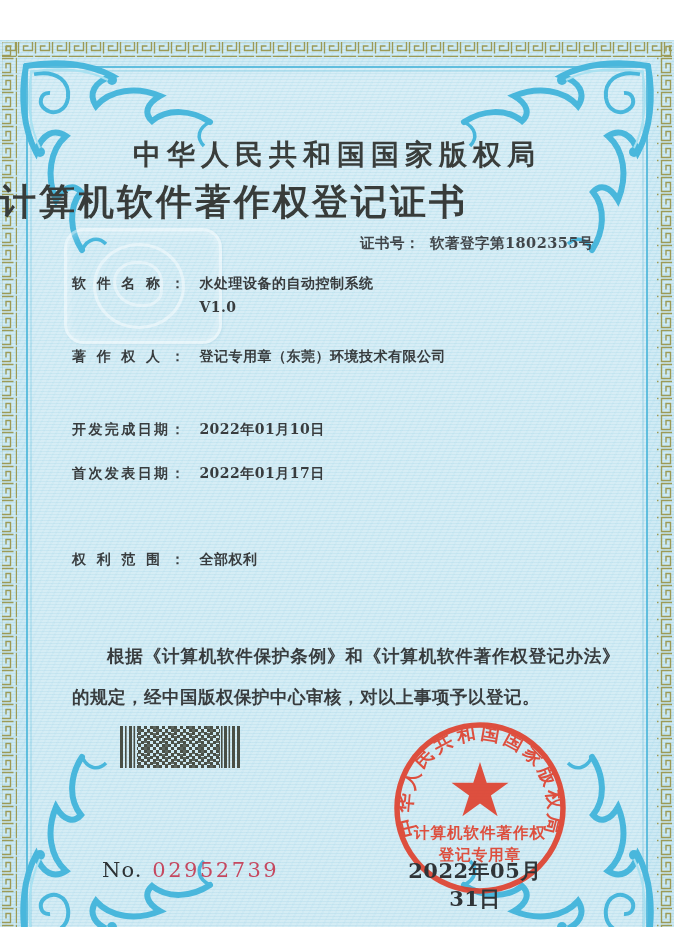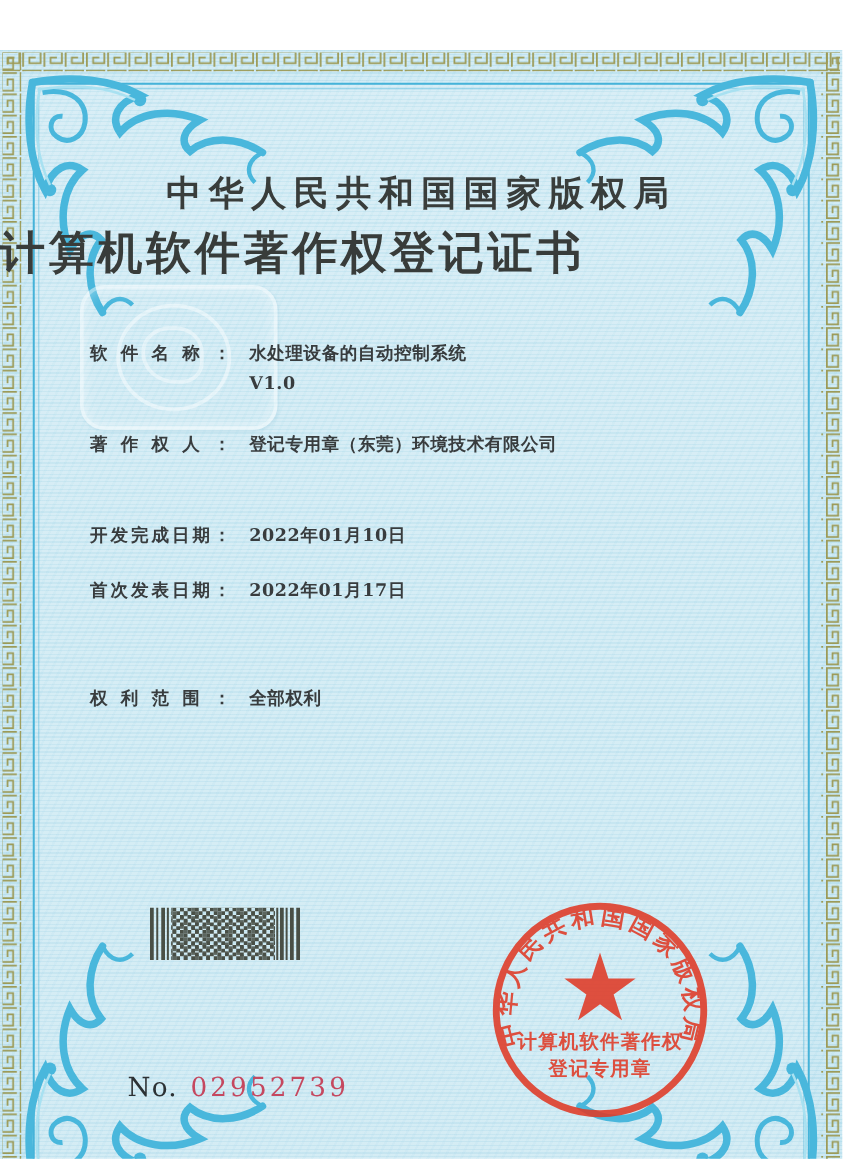--- a/index.html
+++ b/index.html
@@ -132,20 +132,23 @@
     <div class="wm-ring1"></div>
     <div class="wm-ring2"></div>
   </div>
 
   <div class="content">
 
     <div class="authority">中华人民共和国国家版权局</div>
 
     <div class="cert-title">计算机软件著作权登记证书</div>
 
+    <div class="certno">
+      <span>证书号：</span><span class="gap"></span><span>软著登字第1802355号</span>
+    </div>
 
     <div class="field" style="top:231px">
       <span class="flabel">软件名称：</span>
       <span class="fvalue">
         <span>水处理设备的自动控制系统</span><br>
         <span>V1.0</span>
       </span>
     </div>
 
     <div class="field" style="top:304px">
@@ -163,20 +166,21 @@
       <span class="fvalue">2022年01月17日</span>
     </div>
 
 
     <div class="field" style="top:507px">
       <span class="flabel">权利范围：</span>
       <span class="fvalue">全部权利</span>
     </div>
 
 
+    <div class="statement">根据《计算机软件保护条例》和《计算机软件著作权登记办法》的规定，经中国版权保护中心审核，对以上事项予以登记。</div>
 
     <svg class="barcode" width="120" height="42" viewBox="0 0 120 42">
       <defs>
         <pattern id="bc1" width="6" height="6" patternUnits="userSpaceOnUse">
           <rect width="3" height="3" fill="#494f46"></rect>
           <rect x="3" y="3" width="3" height="3" fill="#494f46"></rect>
         </pattern>
         <pattern id="bc2" width="9" height="7" patternUnits="userSpaceOnUse">
           <rect x="0" y="3" width="3" height="4" fill="#494f46"></rect>
           <rect x="6" y="0" width="3" height="3" fill="#494f46"></rect>
@@ -207,15 +211,16 @@
       </text>
       <path transform="translate(0,-16)" fill="#e03a26" d="M0,-30 L6.74,-9.27 L28.53,-9.27 L10.9,3.54 L17.63,24.27 L0,11.46 L-17.63,24.27 L-10.9,3.54 L-28.53,-9.27 L-6.74,-9.27 Z"></path>
       <text y="30" font-size="15.5" font-weight="bold" fill="#e03a26" text-anchor="middle" letter-spacing="1" font-family="DejaVu Serif, serif">计算机软件著作权</text>
       <text y="52" font-size="15.5" font-weight="bold" fill="#e03a26" text-anchor="middle" letter-spacing="1" font-family="DejaVu Serif, serif">登记专用章</text>
     </svg>
 
     <div class="serial">
       <span>No.</span><span class="num">02952739</span>
     </div>
 
+    <div class="issue-date">2022年05月31日</div>
 
   </div>
 </div>
 
 </body></html>

